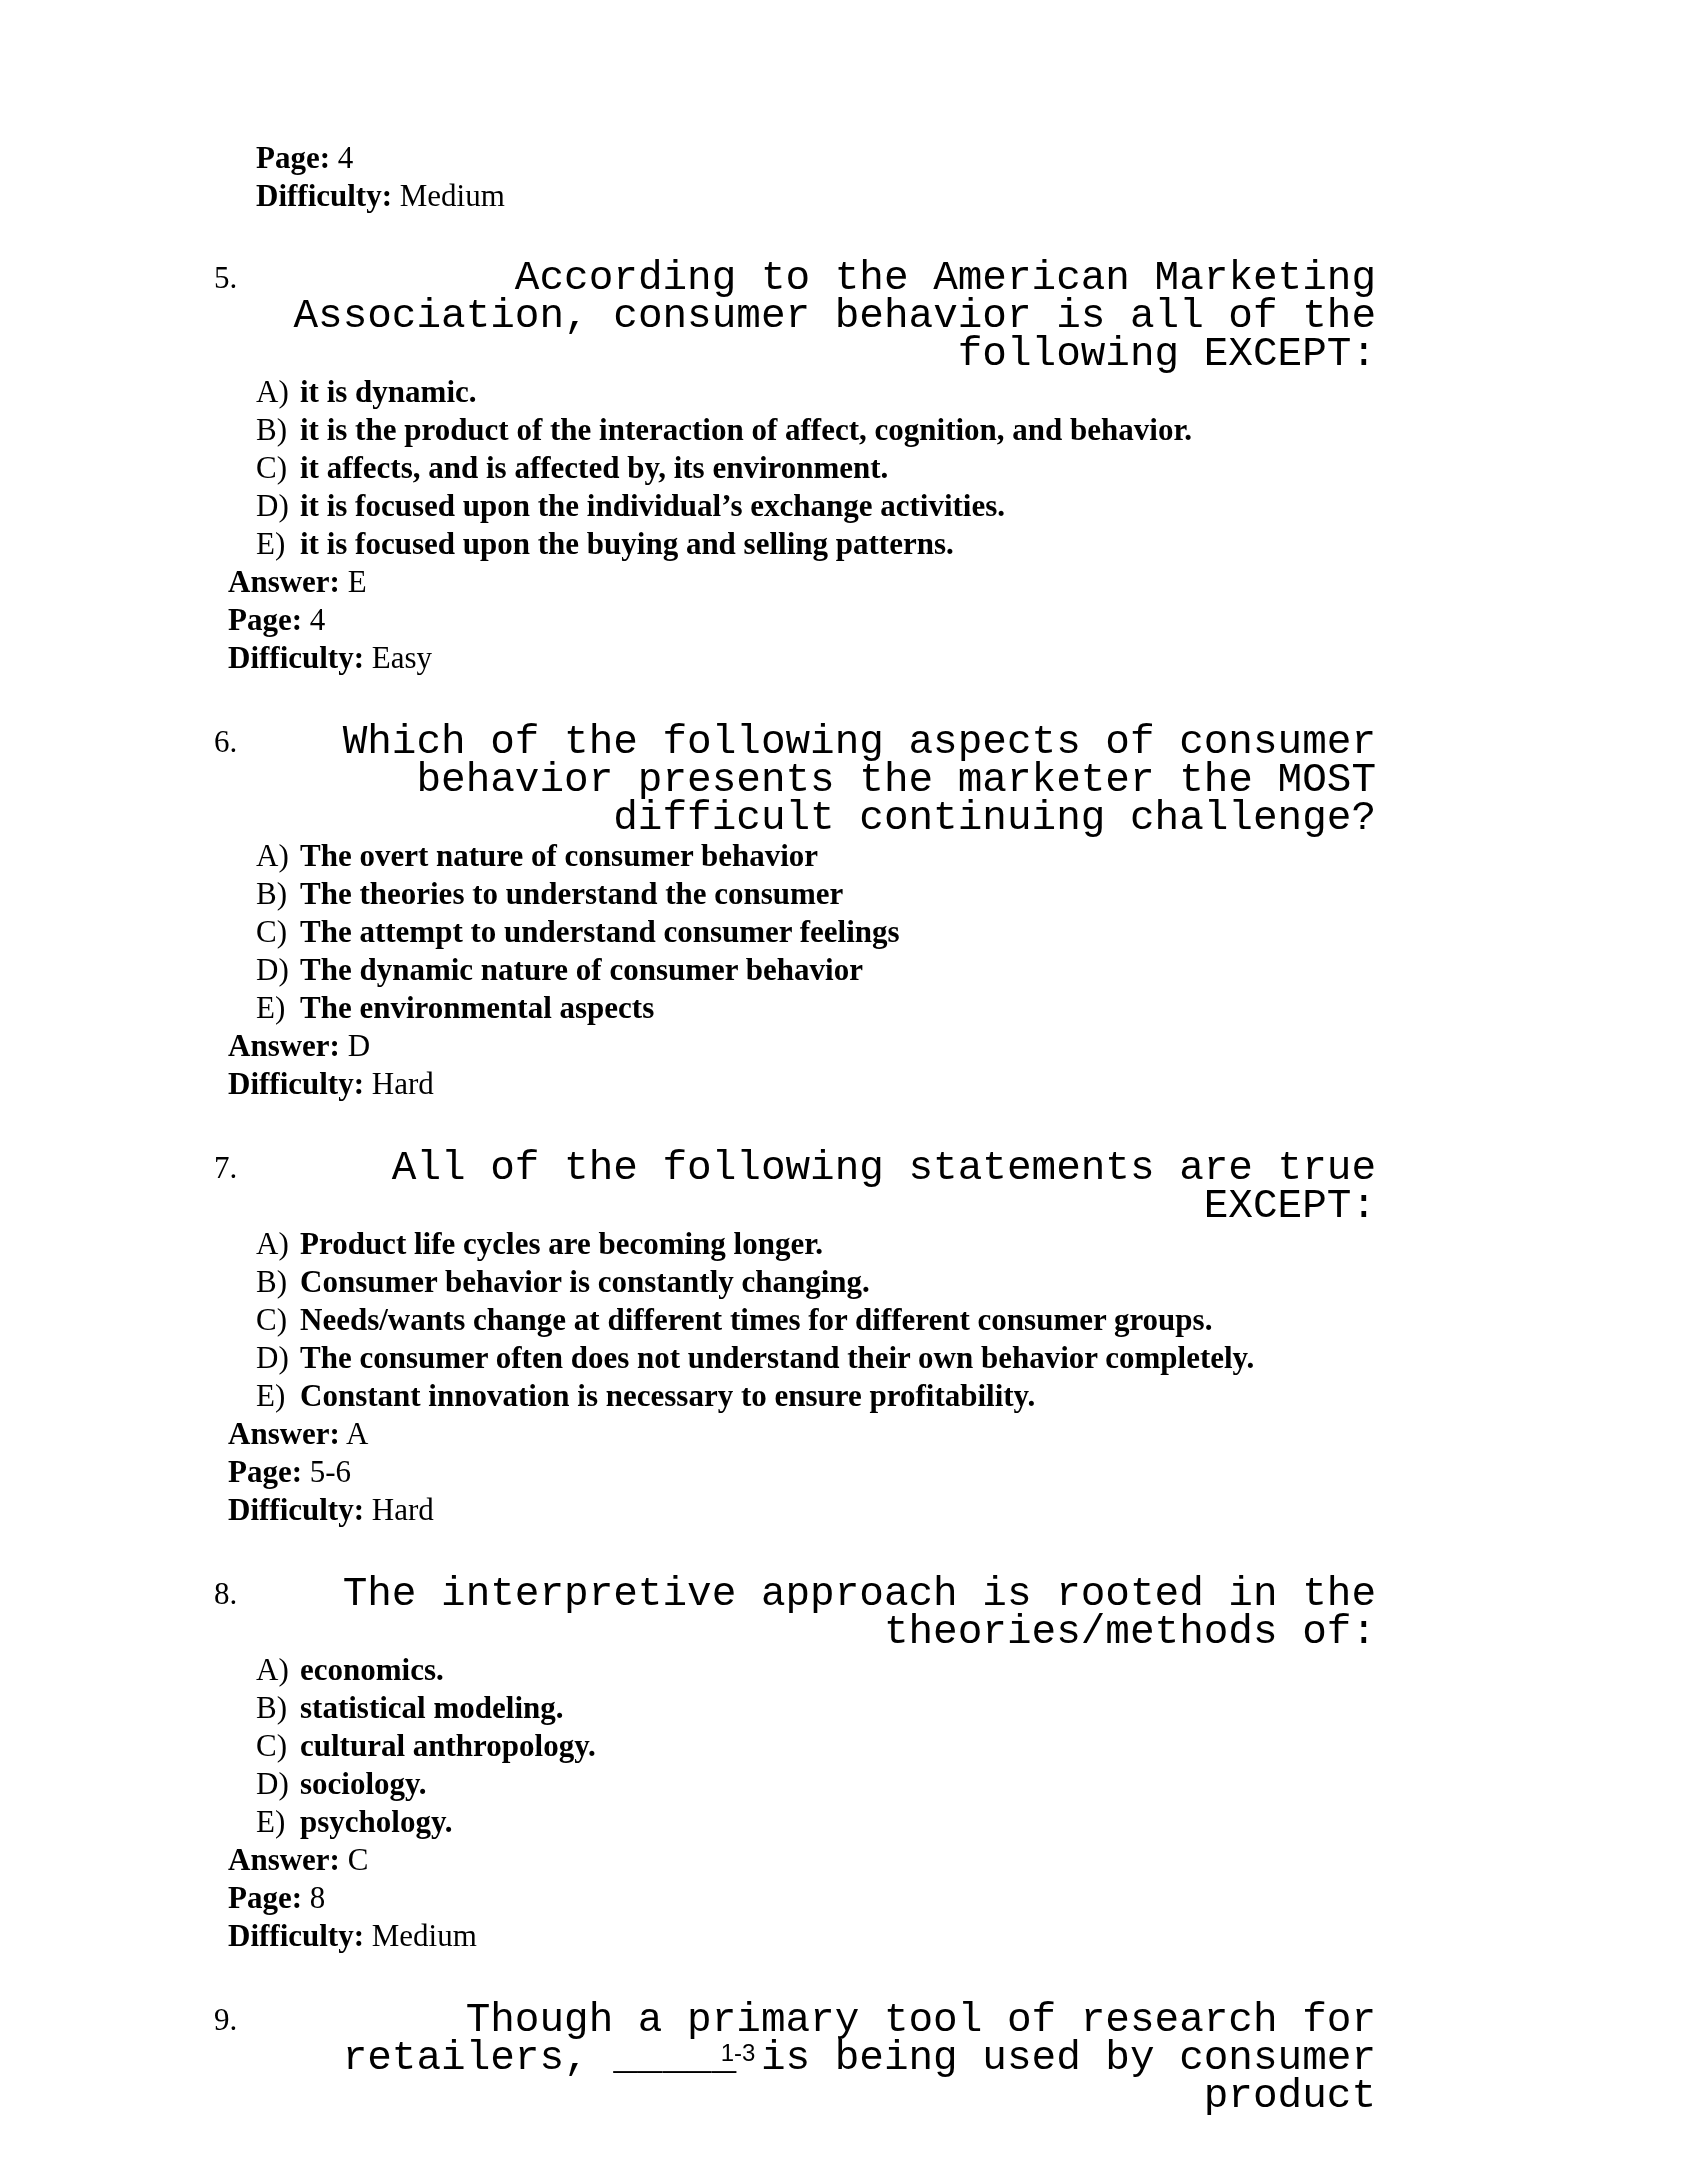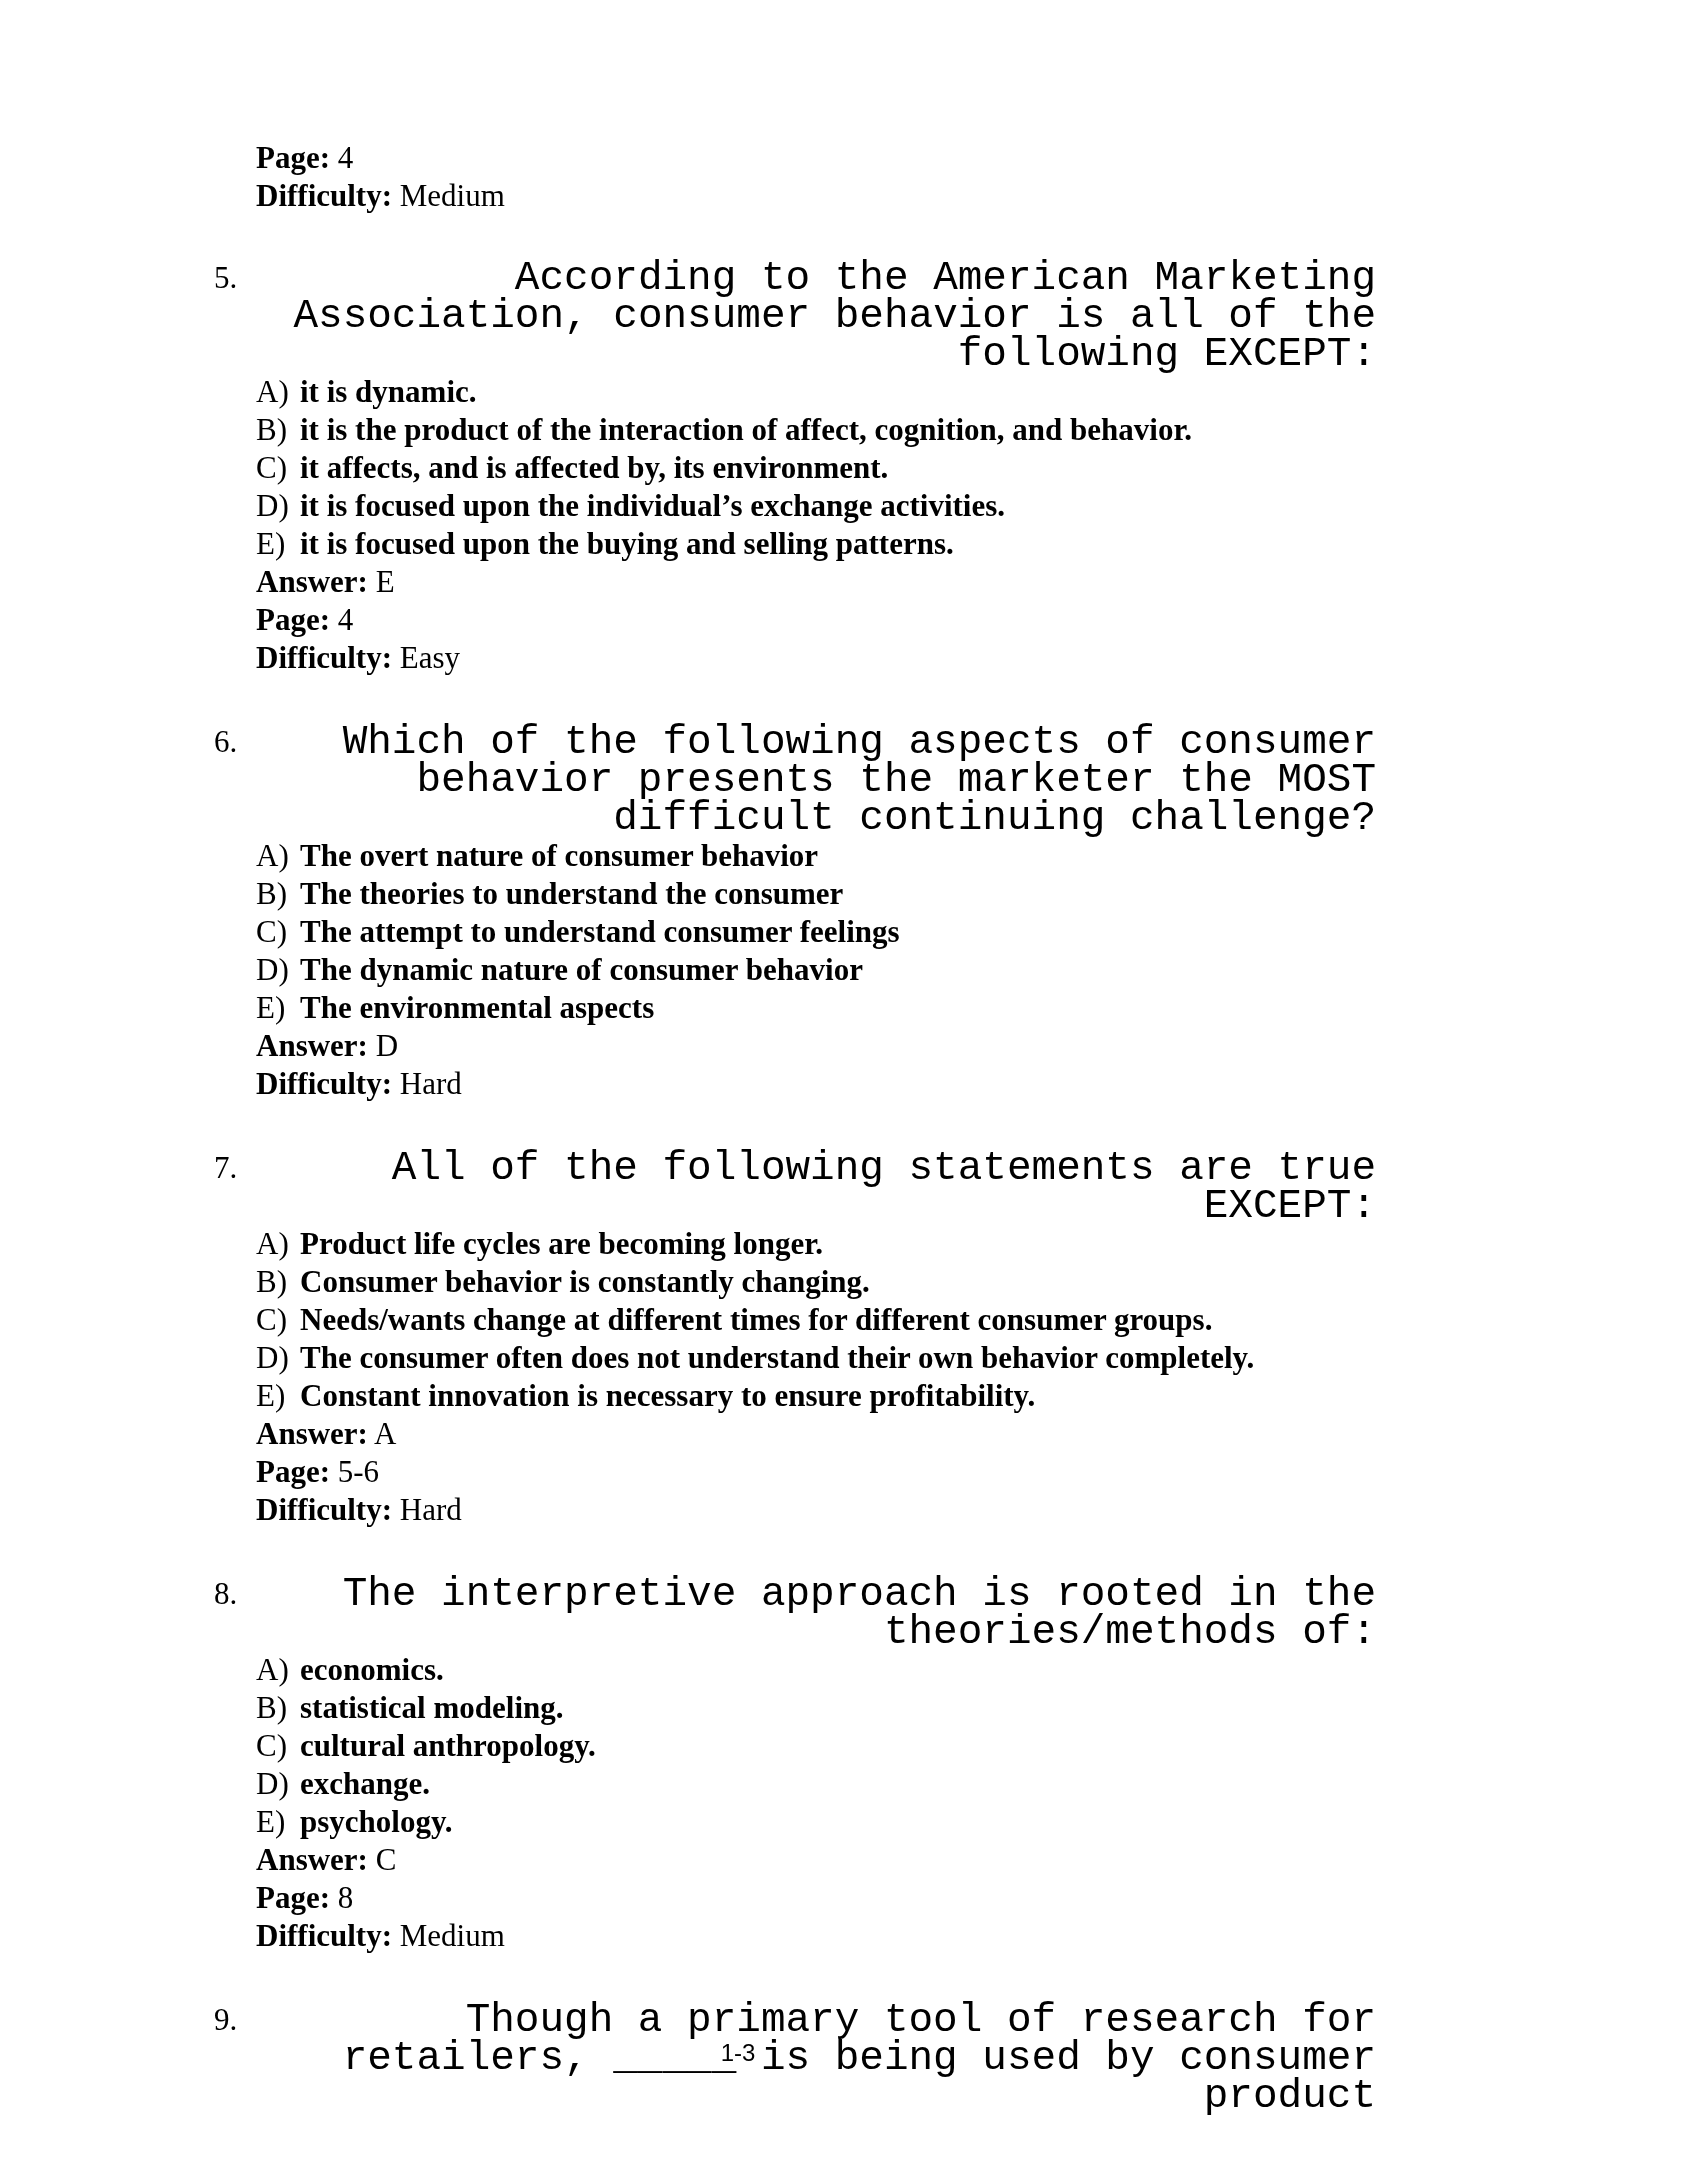--- a/index.html
+++ b/index.html
@@ -24,21 +24,21 @@
   }
   .content {
     width: 1168px;
   }
   .lbl {
     font-weight: bold;
   }
 
   
   .meta-block {
-    margin-left: 48px;
+    margin-left: 20px;
   }
   .meta-line {
     font-size: 31px;
     line-height: 38px;
   }
 
   
   .question {
     margin-top: 40px;
     position: relative;
@@ -224,21 +224,21 @@
         <div class="option">
             <span class="opt-letter">B)</span>
             <span class="opt-text">statistical modeling.</span>
           </div>
         <div class="option">
             <span class="opt-letter">C)</span>
             <span class="opt-text">cultural anthropology.</span>
           </div>
         <div class="option">
             <span class="opt-letter">D)</span>
-            <span class="opt-text">exchange.</span>
+            <span class="opt-text">sociology.</span>
           </div>
         <div class="option">
             <span class="opt-letter">E)</span>
             <span class="opt-text">psychology.</span>
           </div>
       </div>
       <div class="meta-block">
         <div class="meta-line"><span class="lbl">Answer:</span><span> C</span></div>
         <div class="meta-line"><span class="lbl">Page:</span><span> 8</span></div>
         <div class="meta-line"><span class="lbl">Difficulty:</span><span> Medium</span></div>

